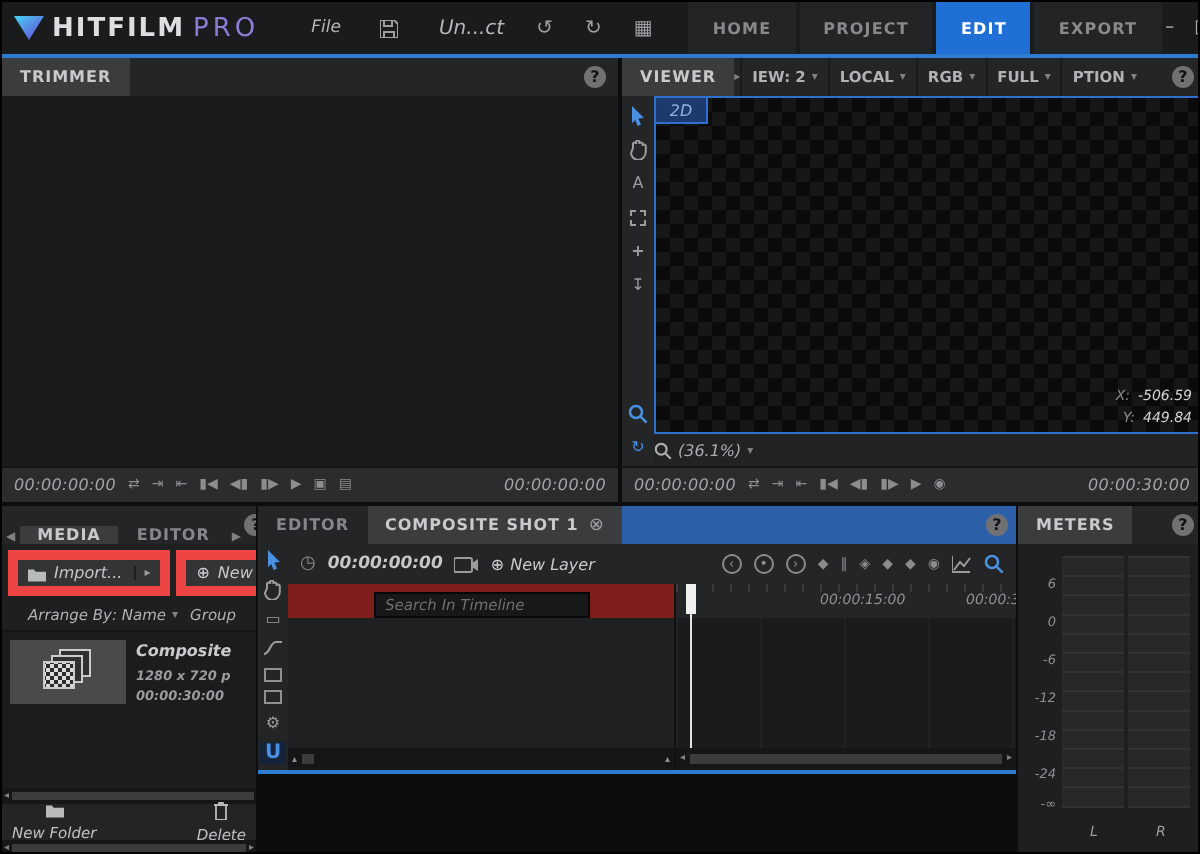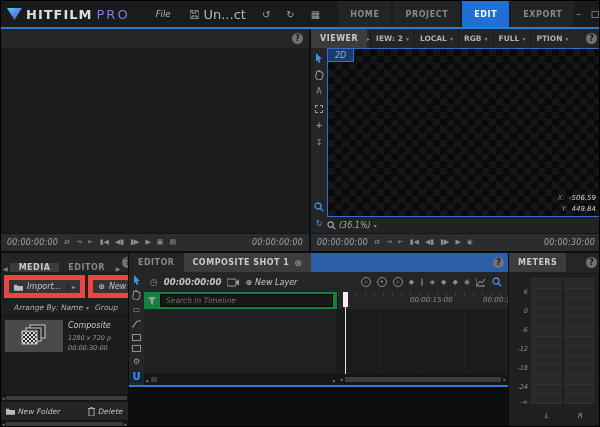--- a/index.html
+++ b/index.html
@@ -6,21 +6,21 @@
   html,body { background:#000; }
   body { font-family:"DejaVu Sans", sans-serif; }
   .app { position:relative; width:600px; height:427px; background:#0c0d0e; overflow:hidden; border:1px solid #000; }
 
   
   .titlebar { position:absolute; left:0; top:0; width:600px; height:26px; background:#191b1d; display:flex; align-items:center; }
   .logo-wrap { display:flex; align-items:center; gap:4px; padding-left:6px; }
   .logo-name { font-size:13px; font-weight:bold; color:#dcdee0; letter-spacing:1px; }
   .logo-pro { font-size:13px; color:#8d7bd6; letter-spacing:2px; }
   .menu-item { font-size:8.5px; font-style:italic; color:#b4b6b8; margin-left:26px; }
-  .doc-label { display:flex; align-items:center; gap:4px; margin-left:20px; font-size:13px; color:#b4b6b8; }
+  .doc-label { display:flex; align-items:center; gap:20px; margin-left:20px; font-size:10px; font-style:italic; color:#b4b6b8; }
   .tb-icon { font-size:10px; color:#9ea0a2; margin-left:16px; cursor:default; }
   .nav-tabs { display:flex; height:100%; margin-left:18px; }
   .nav-tab { display:flex; align-items:center; padding:0 12px; font-size:8px; font-weight:bold; letter-spacing:0.6px; color:#87898b; background:#222426; margin-right:2px; }
   .nav-tab.active { background:#1f6fd4; color:#fff; }
   .win-controls { margin-left:auto; display:flex; gap:10px; padding-right:10px; }
   .win-btn { font-size:9px; color:#b4b6b8; }
   .accent-line { position:absolute; left:0; top:26px; width:600px; height:2px; background:#2e7bd2; }
 
   
   .panel { position:absolute; background:#1d1f21; display:flex; flex-direction:column; overflow:hidden; }
@@ -65,44 +65,44 @@
   .tab-scroll { font-size:6px; color:#7f8183; padding:0 2px; }
   .btn-row { display:flex; gap:3px; padding:3px 3px 2px 3px; }
   .btn { background:#323436; border:5px solid #ef4444; display:flex; align-items:center; gap:4px; padding:2px 5px; font-size:8px; font-style:italic; color:#c4c6c8; white-space:nowrap; }
   .btn .drop-seg { border-left:1px solid #1c1d1f; padding-left:4px; margin-left:2px; font-size:6px; color:#9a9c9e; font-style:normal; }
   .search-row { padding:2px 3px; }
   .search-input { width:100%; background:#17181a; border:1px solid #060708; color:#c0c2c4; font-style:italic; font-size:7.5px; padding:2px 5px; font-family:"DejaVu Sans", sans-serif; outline:none; }
   .search-input::placeholder { color:#6e7072; font-style:italic; }
   .arrange-row { display:flex; align-items:center; gap:3px; padding:3px 13px; font-size:7.5px; font-style:italic; color:#b0b2b4; border-bottom:1px solid #141516; white-space:nowrap; }
   .media-list { flex:1; background:#1a1c1e; padding:4px; display:flex; gap:5px; min-height:0; overflow:hidden; }
   .thumb { width:58px; height:32px; background:#484a4c; flex-shrink:0; display:flex; align-items:center; justify-content:center; }
-  .media-meta { font-size:6.5px; font-style:italic; color:#9a9c9e; line-height:1.6; overflow:hidden; }
+  .media-meta { font-size:6.5px; font-style:italic; color:#9a9c9e; line-height:1.6; overflow:hidden;font-weight:bold; }
   .media-name { font-size:8px; color:#c8cacc; }
   .hscroll { height:8px; background:#151617; display:flex; align-items:center; padding:0 1px; gap:1px; flex-shrink:0; }
   .hthumb { height:4px; background:#3a3c3e; flex:1; }
   .scroll-arrow { font-size:5px; color:#7f8183; line-height:1; }
   .media-footer { height:18px; display:flex; align-items:center; gap:4px; padding:0 5px; background:#222426; flex-shrink:0; }
-  .footer-btn { display:flex; align-items:center; gap:3px; font-size:7.5px; font-style:italic; color:#c0c2c4; white-space:nowrap; }
+  .footer-btn { display:flex; align-items:center; gap:3px; font-size:7.5px; font-style:italic; color:#c0c2c4; white-space:nowrap;flex-direction:column; }
 
   
   .editor { left:128px; top:252px; width:379px; height:134px; border-bottom:2px solid #2e7bd2; }
   .etab-strip-fill { flex:1; background:#2d5fa8; display:flex; align-items:center; justify-content:flex-end; padding-right:4px; }
   .editor-body { flex:1; display:flex; min-height:0; }
   .etools { width:15px; background:#232527; display:flex; flex-direction:column; align-items:center; padding:3px 0; gap:5px; flex-shrink:0; }
   .etools .bottom-group { margin-top:auto; display:flex; flex-direction:column; align-items:center; gap:4px; }
   .track-rect { width:9px; height:7px; border:1px solid #8e9092; }
   .magnet { font-size:10px; font-weight:bold; color:#4a90e2; background:#15233a; padding:0 2px; }
   .emain { flex:1; position:relative; display:flex; flex-direction:column; min-width:0; }
   .etoolbar { height:20px; background:#232527; display:flex; align-items:center; gap:6px; padding:0 6px; flex-shrink:0; }
   .etc { font-size:8.5px; font-style:italic; font-weight:bold; color:#c4c6c8; }
   .new-layer { display:flex; align-items:center; gap:3px; font-size:8px; font-style:italic; color:#c8cacc; white-space:nowrap; }
   .circ { width:10px; height:10px; border:1px solid #8a8c8e; border-radius:50%; display:flex; align-items:center; justify-content:center; font-size:7px; color:#8a8c8e; flex-shrink:0; }
   .kf { font-size:7px; color:#8a8c8e; }
   .erow2 { height:17px; display:flex; flex-shrink:0; }
-  .etrack-head { width:194px; background:#15803d; display:flex; align-items:center; gap:4px; padding:0 4px; flex-shrink:0; border-right:1px solid #101112; }
+  .etrack-head { width:194px; background:#7f1d1d; display:flex; align-items:center; gap:4px; padding:0 4px; flex-shrink:0; border-right:1px solid #101112;flex-direction:column; }
   .timeline-input { flex:1; background:#17181a; border:1px solid #060708; color:#c0c2c4; font-style:italic; font-size:7.5px; padding:1px 5px; font-family:"DejaVu Sans", sans-serif; outline:none; min-width:0; }
   .timeline-input::placeholder { color:#6e7072; font-style:italic; }
   .ruler { flex:1; position:relative; background:#232527; overflow:hidden;
     background-image:repeating-linear-gradient(to right,#3a3c3e 0 1px,transparent 1px 9px);
     background-size:100% 4px; background-repeat:no-repeat; background-position:top; }
   .ruler-label { position:absolute; top:4px; font-size:7px; font-style:italic; color:#8e9092; white-space:nowrap; }
   .tracks { flex:1; background:#191b1d; display:flex; min-height:0; }
   .tracks .thead-fill { width:194px; background:#1e2022; border-right:1px solid #101112; }
   .tracks .tarea { flex:1; background-image:repeating-linear-gradient(to right,#202224 0 1px,transparent 1px 42px); }
   .escroll { height:11px; display:flex; flex-shrink:0; background:#151617; }
@@ -162,20 +162,21 @@
     <div class="win-controls">
       <span class="win-btn">–</span>
       <span class="win-btn">□</span>
       <span class="win-btn">×</span>
     </div>
   </div>
   <div class="accent-line"></div>
 
   <div class="panel trimmer">
     <div class="phead">
+      <div class="ptab active">TRIMMER</div>
       <div class="spacer"></div>
       <span class="help">?</span>
       <div style="width:6px"></div>
     </div>
     <div class="trimmer-body"></div>
     <div class="transport">
       <span class="tc">00:00:00:00</span>
       <span class="ticon">⇄</span>
       <span class="ticon">⇥</span>
       <span class="ticon">⇤</span>

